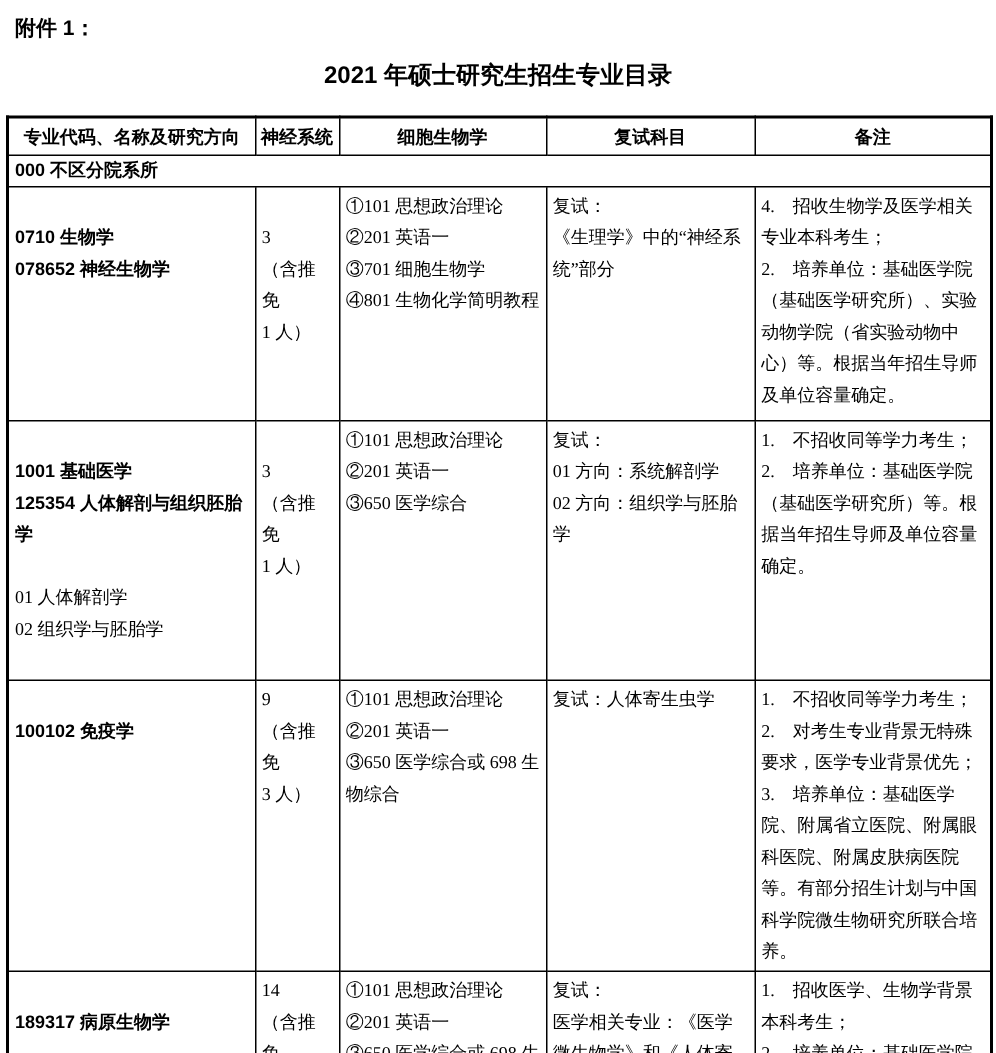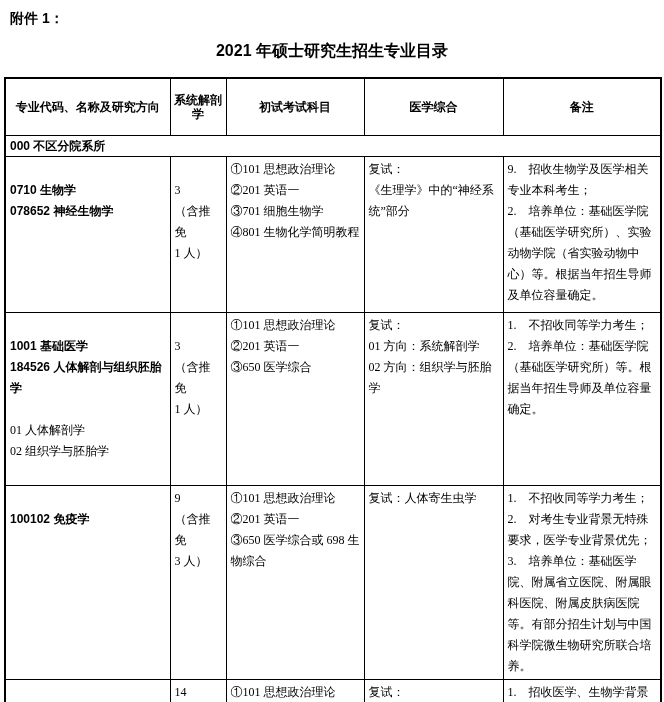--- a/index.html
+++ b/index.html
@@ -40,21 +40,21 @@
   }
   .catalog th, .catalog td {
     border: 1px solid #000000;
     vertical-align: top;
     overflow: hidden;
   }
   .catalog th {
     height: 25px;
     vertical-align: middle;
     text-align: center;
-    padding: 14px 2px;
+    padding: 2px 2px;
     font-family: "Liberation Sans", "DejaVu Sans", sans-serif;
     font-weight: bold;
     font-size: 12px;
     line-height: 14px;
   }
   td.section {
     height: 21px;
     vertical-align: middle;
     padding: 1px 4px;
     font-family: "Liberation Sans", "DejaVu Sans", sans-serif;
@@ -92,23 +92,23 @@
     <colgroup>
       <col style="width:165px">
       <col style="width:56px">
       <col style="width:138px">
       <col style="width:139px">
       <col style="width:158px">
     </colgroup>
     <thead>
       <tr>
         <th>专业代码、名称及研究方向</th>
-        <th>系统解剖学</th>
-        <th>初试考试科目</th>
-        <th>医学综合</th>
+        <th>神经系统</th>
+        <th>细胞生物学</th>
+        <th>复试科目</th>
         <th>备注</th>
       </tr>
     </thead>
     <tbody>
       <tr>
         <td class="section" colspan="5">000 不区分院系所</td>
       </tr>
 
       <tr class="r0">
         <td class="cell">
@@ -119,28 +119,28 @@
         <td class="cell">&nbsp;
 3
 （含推免
 1 人）</td>
         <td class="cell">①101 思想政治理论
 ②201 英语一
 ③701 细胞生物学
 ④801 生物化学简明教程</td>
         <td class="cell">复试：
 《生理学》中的“神经系统”部分</td>
-        <td class="cell">9.　招收生物学及医学相关专业本科考生；
+        <td class="cell">4.　招收生物学及医学相关专业本科考生；
 2.　培养单位：基础医学院（基础医学研究所）、实验动物学院（省实验动物中心）等。根据当年招生导师及单位容量确定。</td>
       </tr>
 
       <tr class="r1">
         <td class="cell">
           <div class="prog-bold">1001 基础医学
-184526 人体解剖与组织胚胎学</div>
+125354 人体解剖与组织胚胎学</div>
           <div class="prog-sub">01 人体解剖学
 02 组织学与胚胎学</div>
         </td>
         <td class="cell">&nbsp;
 3
 （含推免
 1 人）</td>
         <td class="cell">①101 思想政治理论
 ②201 英语一
 ③650 医学综合</td>

